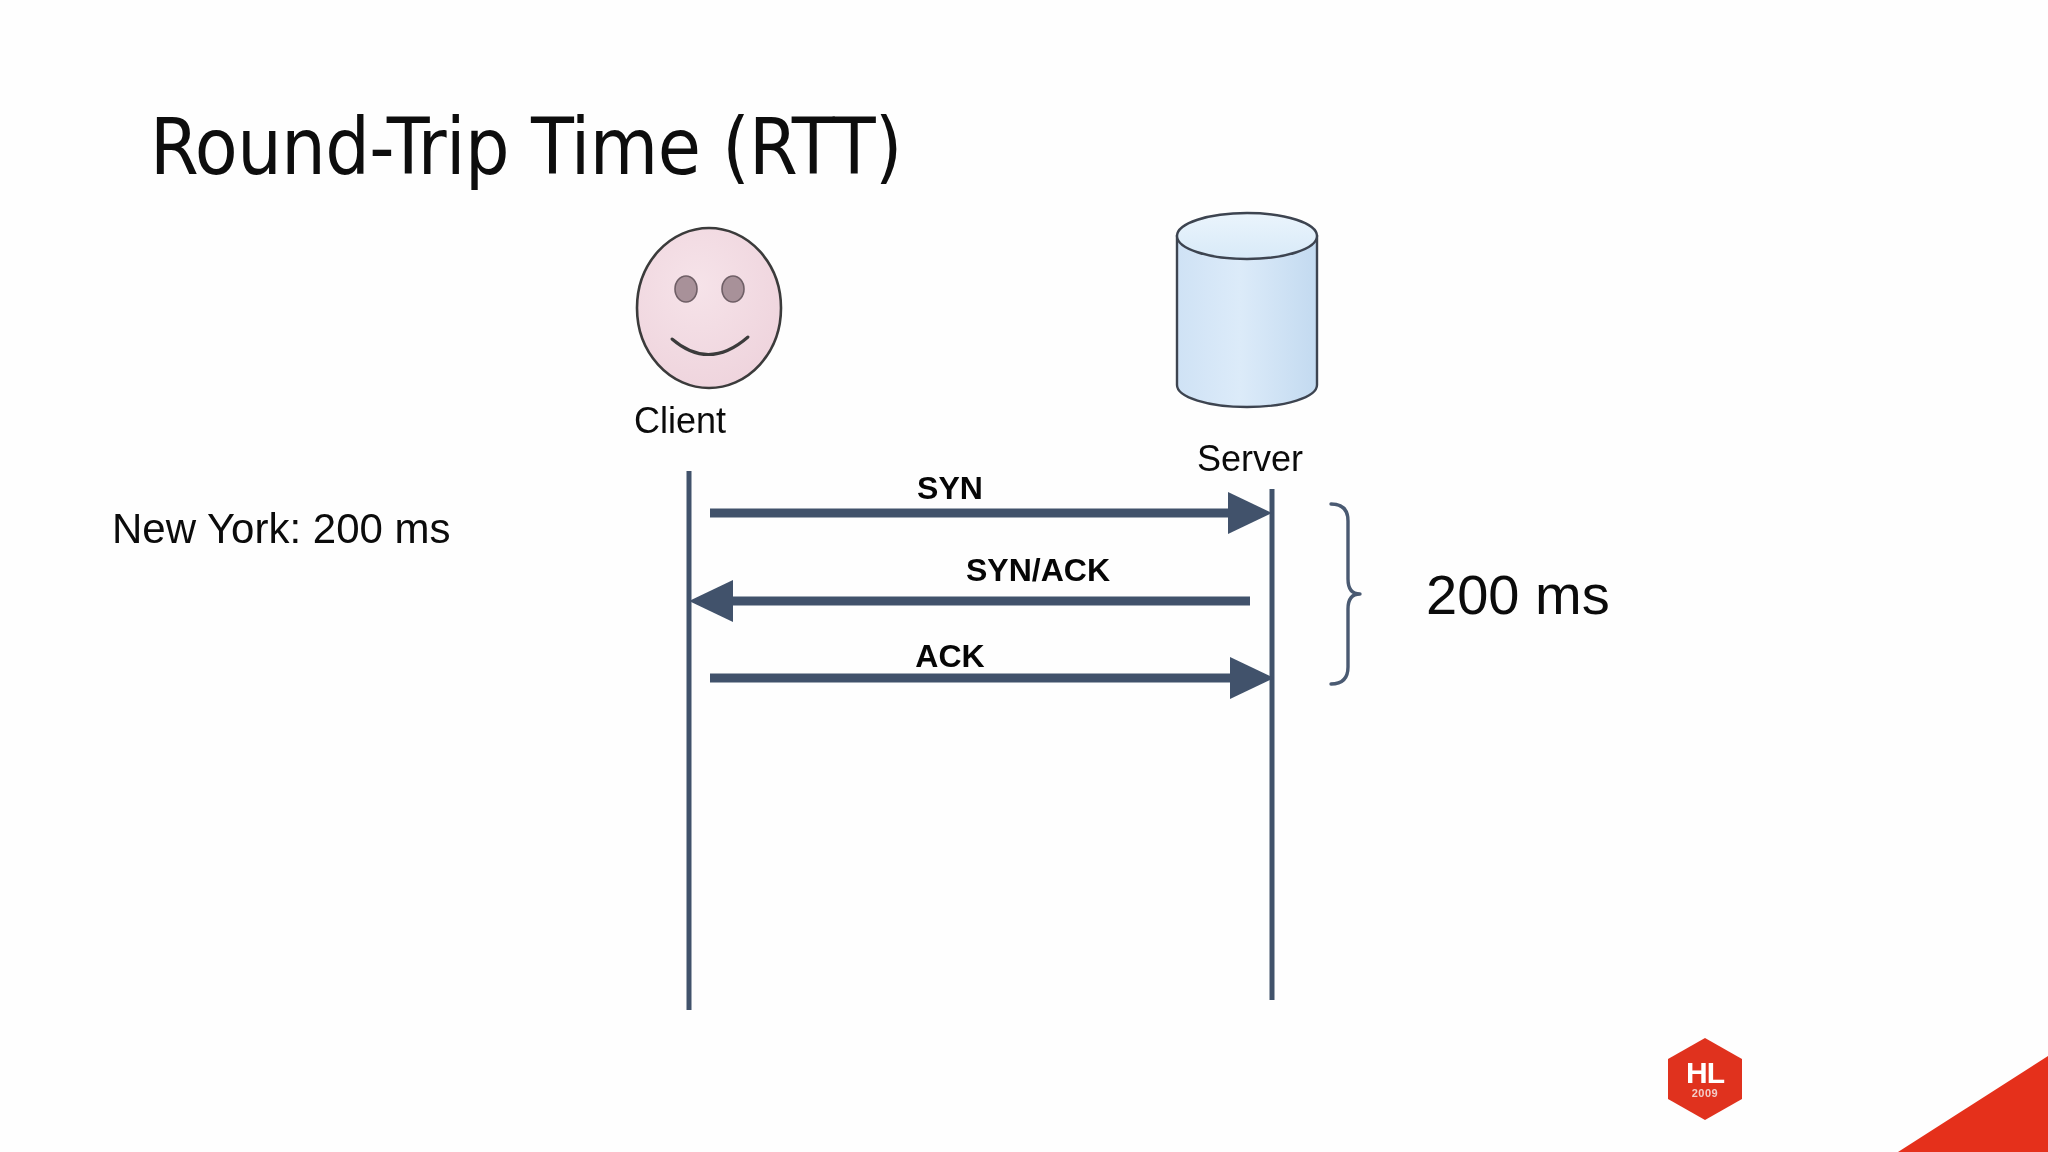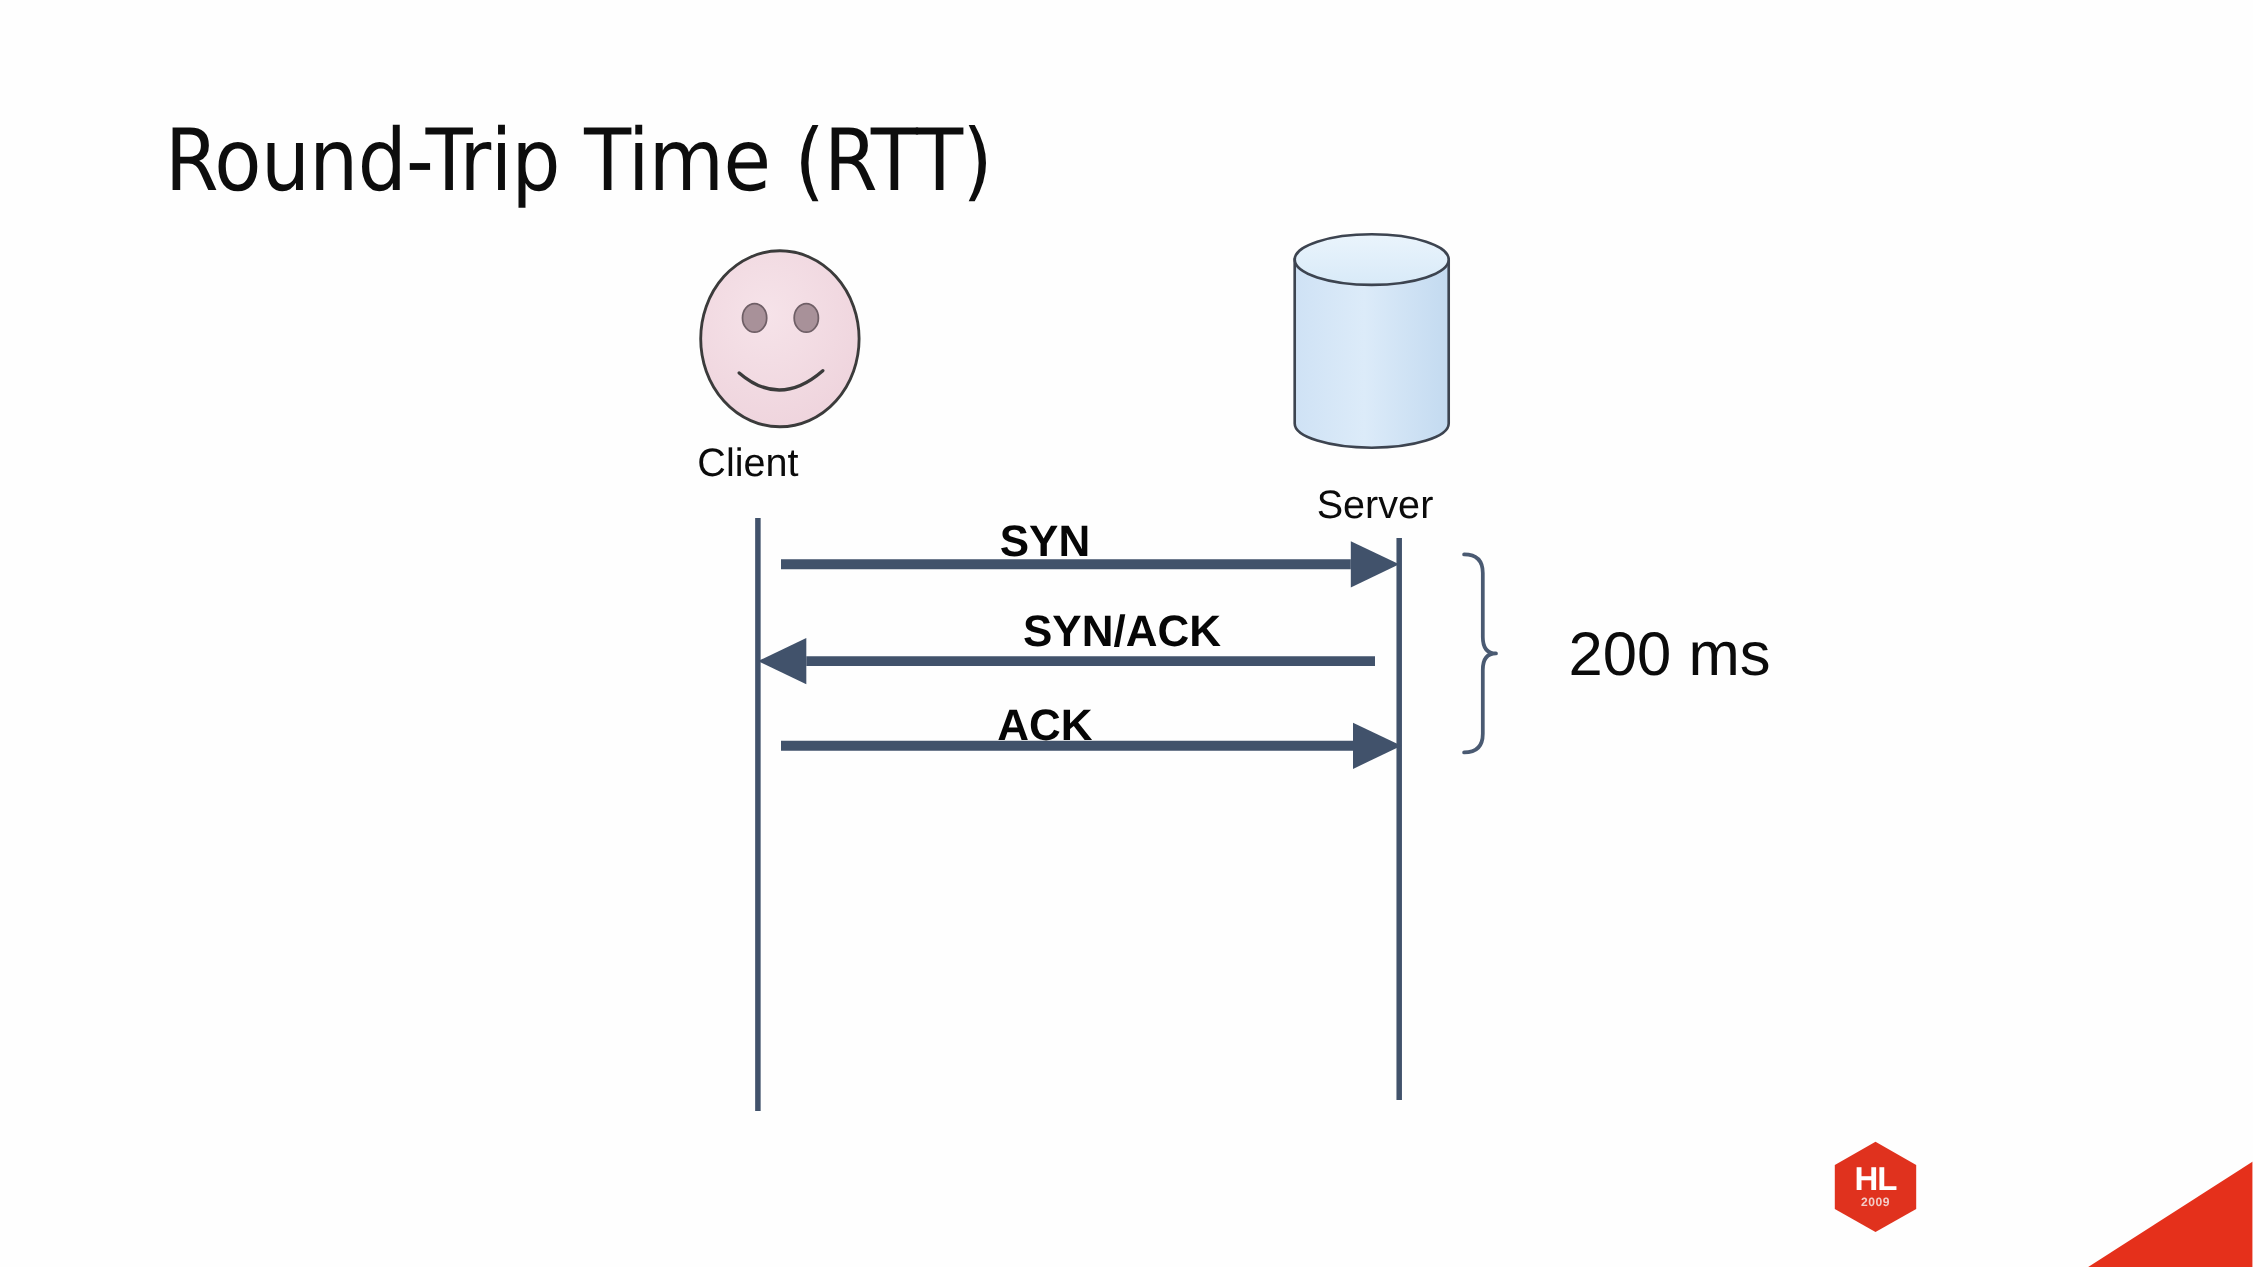--- a/index.html
+++ b/index.html
@@ -74,21 +74,21 @@
     font-weight: 400;
     color: #0b0b0b;
     white-space: nowrap;
     margin-left: 40px;
   }
 
   
   .msg-label {
     position: absolute;
     font-family: "Liberation Sans", sans-serif;
-    font-size: 40px;
+    font-size: 32px;
     font-weight: 700;
     color: #060606;
     white-space: nowrap;
     text-align: center;
   }
   #label-syn      { left: 790px; top: 470px;  width: 320px; }
   #label-synack   { left: 790px; top: 552px;  width: 320px; text-align: right; }
   #label-ack      { left: 790px; top: 638px;  width: 320px; }
 
   
@@ -223,20 +223,21 @@
 
     <g>
       <polygon points="2048,1056 2048,1152 1898,1152" fill="#e5301b"></polygon>
     </g>
   </svg>
 
   <div class="actor-label" id="client-label">Client</div>
 
   <div class="actor-label" id="server-label">Server</div>
 
+  <div id="latency-caption">New York: 200 ms</div>
 
   <div id="rtt-value">200 ms</div>
 
   <div class="msg-label" id="label-syn">SYN</div>
 
   <div class="msg-label" id="label-synack">SYN/ACK</div>
 
   <div class="msg-label" id="label-ack">ACK</div>
 
   <div id="brand-logo">

